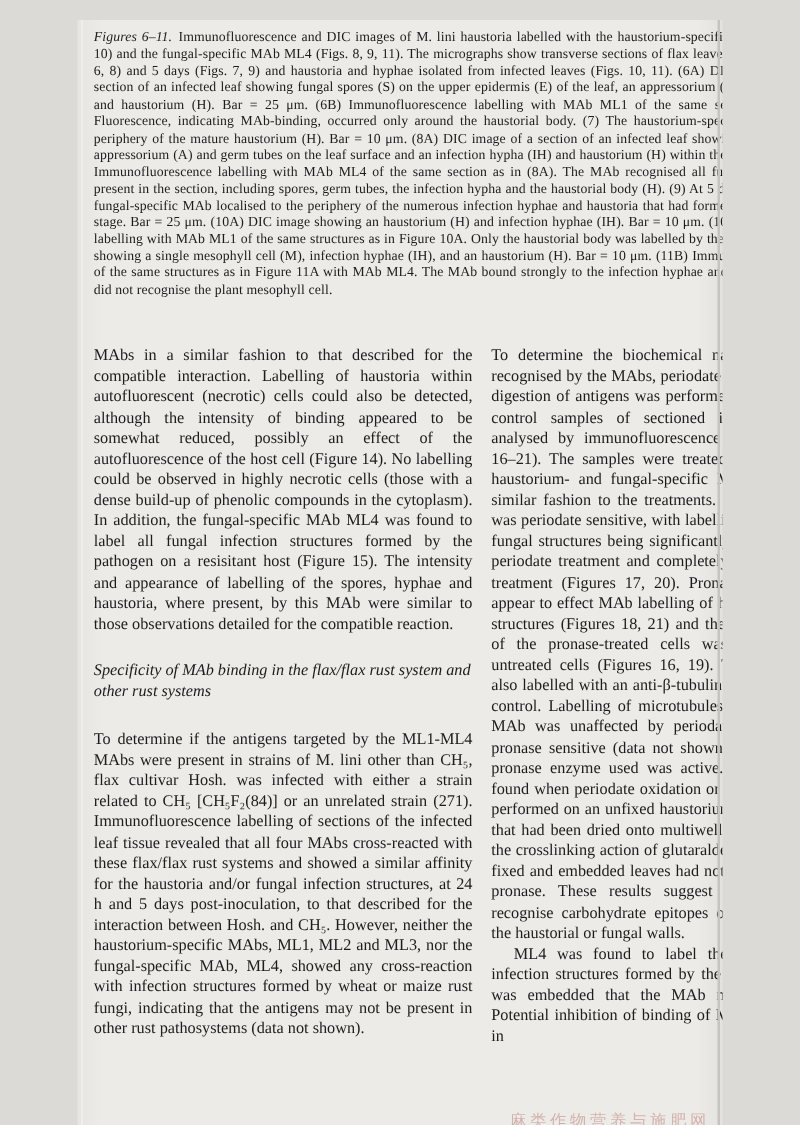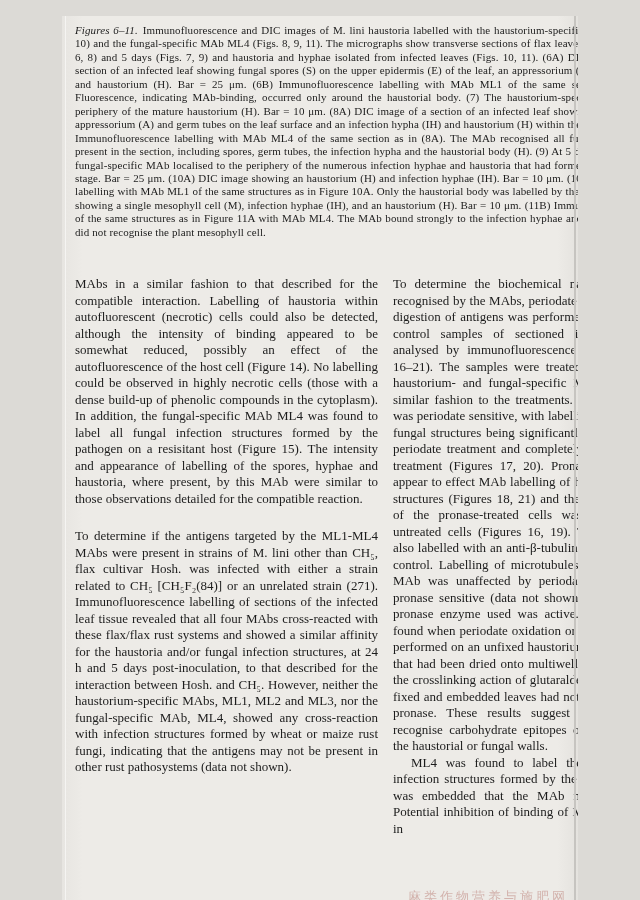--- a/index.html
+++ b/index.html
@@ -117,20 +117,21 @@
 <div class="page">
 
   <div class="caption">
     <span class="caption-label">Figures 6–11.</span><span>Immunofluorescence and DIC images of M. lini haustoria labelled with the haustorium-specific MAb ML1 (Figs. 6, 7, 10) and the fungal-specific MAb ML4 (Figs. 8, 9, 11). The micrographs show transverse sections of flax leaves infected for 24 h (Figs. 6, 8) and 5 days (Figs. 7, 9) and haustoria and hyphae isolated from infected leaves (Figs. 10, 11). (6A) DIC image of a transverse section of an infected leaf showing fungal spores (S) on the upper epidermis (E) of the leaf, an appressorium (A), infection hypha (IH) and haustorium (H). Bar = 25 μm. (6B) Immunofluorescence labelling with MAb ML1 of the same section as in Figure 6A. Fluorescence, indicating MAb-binding, occurred only around the haustorial body. (7) The haustorium-specific MAb bound to the periphery of the mature haustorium (H). Bar = 10 μm. (8A) DIC image of a section of an infected leaf showing fungal spores (S), an appressorium (A) and germ tubes on the leaf surface and an infection hypha (IH) and haustorium (H) within the leaf. Bar = 25 μm. (8B) Immunofluorescence labelling with MAb ML4 of the same section as in (8A). The MAb recognised all fungal infection structures present in the section, including spores, germ tubes, the infection hypha and the haustorial body (H). (9) At 5 days post-inoculation, the fungal-specific MAb localised to the periphery of the numerous infection hyphae and haustoria that had formed within the leaf by this stage. Bar = 25 μm. (10A) DIC image showing an haustorium (H) and infection hyphae (IH). Bar = 10 μm. (10B) Immunofluorescence labelling with MAb ML1 of the same structures as in Figure 10A. Only the haustorial body was labelled by the MAb. (11A) DIC image showing a single mesophyll cell (M), infection hyphae (IH), and an haustorium (H). Bar = 10 μm. (11B) Immunofluorescence labelling of the same structures as in Figure 11A with MAb ML4. The MAb bound strongly to the infection hyphae and the haustorial body but did not recognise the plant mesophyll cell.</span>
   </div>
 
   <div class="columns">
 
     <div class="col left-col">
       <p class="para-1">MAbs in a similar fashion to that described for the compatible interaction. Labelling of haustoria within autofluorescent (necrotic) cells could also be detected, although the intensity of binding appeared to be somewhat reduced, possibly an effect of the autofluorescence of the host cell (Figure 14). No labelling could be observed in highly necrotic cells (those with a dense build-up of phenolic compounds in the cytoplasm). In addition, the fungal-specific MAb ML4 was found to label all fungal infection structures formed by the pathogen on a resisitant host (Figure 15). The intensity and appearance of labelling of the spores, hyphae and haustoria, where present, by this MAb were similar to those observations detailed for the compatible reaction.</p>
+      <h3 class="subhead">Specificity of MAb binding in the flax/flax rust system and other rust systems</h3>
       <p class="para-2">To determine if the antigens targeted by the ML1-ML4 MAbs were present in strains of M. lini other than CH₅, flax cultivar Hosh. was infected with either a strain related to CH₅ [CH₅F₂(84)] or an unrelated strain (271). Immunofluorescence labelling of sections of the infected leaf tissue revealed that all four MAbs cross-reacted with these flax/flax rust systems and showed a similar affinity for the haustoria and/or fungal infection structures, at 24 h and 5 days post-inoculation, to that described for the interaction between Hosh. and CH₅. However, neither the haustorium-specific MAbs, ML1, ML2 and ML3, nor the fungal-specific MAb, ML4, showed any cross-reaction with infection structures formed by wheat or maize rust fungi, indicating that the antigens may not be present in other rust pathosystems (data not shown).</p>
     </div>
 
     <div class="col right-col">
       <p class="para-1">To determine the biochemical nature of the epitopes recognised by the MAbs, periodate oxidation and pronase digestion of antigens was performed, and the treated and control samples of sectioned infected leaves were analysed by immunofluorescence microscopy (Figures 16–21). The samples were treated for 1 and 4 h. The haustorium- and fungal-specific MAbs responded in a similar fashion to the treatments. Binding of the MAbs was periodate sensitive, with labelling of haustoria and/or fungal structures being significantly reduced after 1 h of periodate treatment and completely eliminated after 4 h treatment (Figures 17, 20). Pronase treatment did not appear to effect MAb labelling of haustoria and/or fungal structures (Figures 18, 21) and the intensity of labelling of the pronase-treated cells was similar to that of untreated cells (Figures 16, 19). Treated sections were also labelled with an anti-β-tubulin MAb as an additional control. Labelling of microtubules by the anti-β-tubulin MAb was unaffected by periodate treatment but was pronase sensitive (data not shown), confirming that the pronase enzyme used was active. Similar results were found when periodate oxidation or pronase digestion was performed on an unfixed haustorium-enriched suspension that had been dried onto multiwell slides, indicating that the crosslinking action of glutaraldehye on proteins in the fixed and embedded leaves had not affected the action of pronase. These results suggest that all four MAbs recognise carbohydrate epitopes on antigens present in the haustorial or fungal walls.</p>
       <p class="para-2 para-indent">ML4 was found to label the fungal wall of all infection structures formed by the pathogen, and thus it was embedded that the MAb might bind to chitin. Potential inhibition of binding of ML4 by pre-incubation in</p>
     </div>
 
   </div>
 

